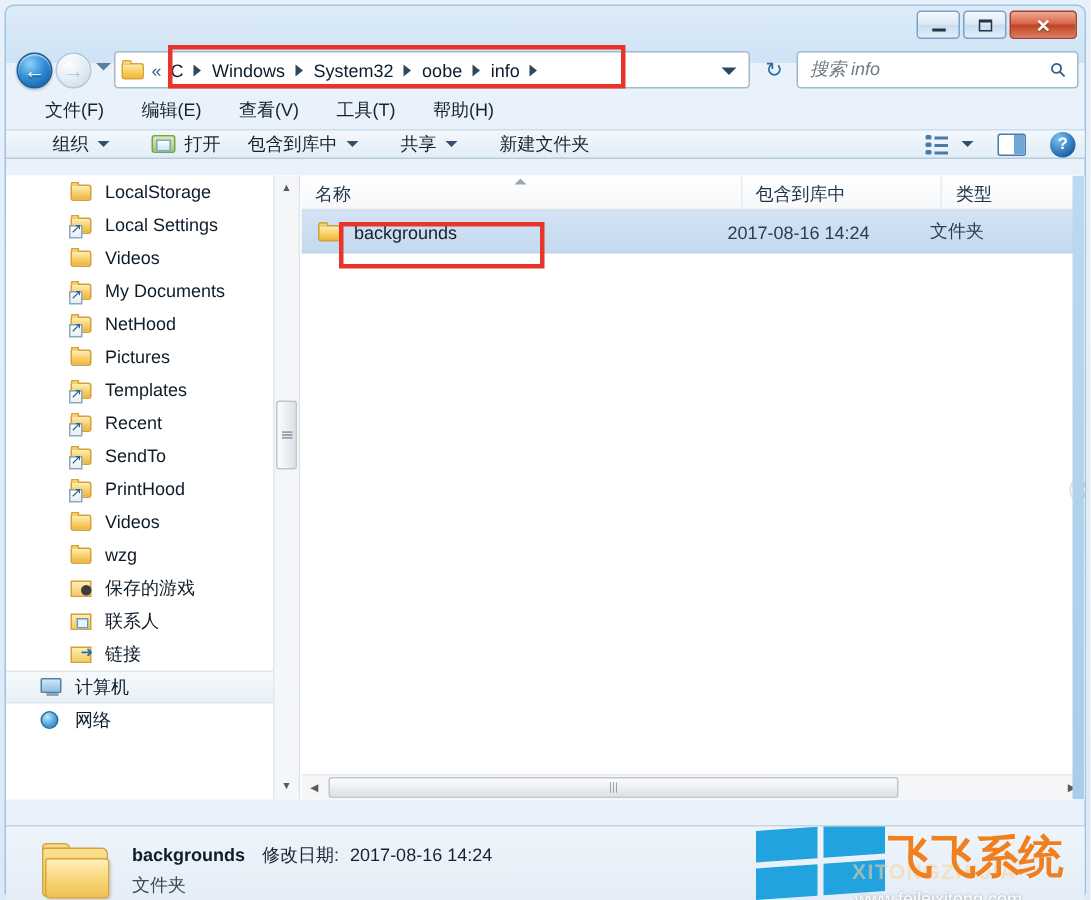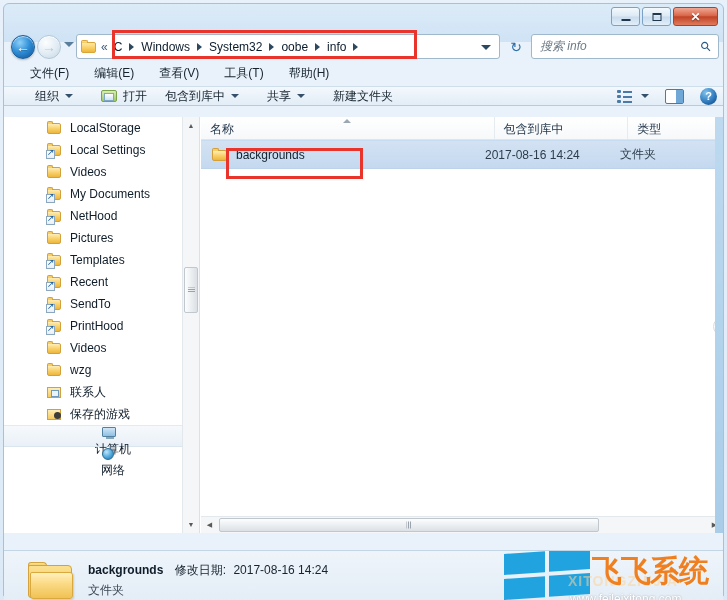--- a/index.html
+++ b/index.html
@@ -385,21 +385,21 @@
     display: flex;
     align-items: center;
     height: 22px;
     padding-left: 42px;
     font-size: 12px;
     color: #0e1c29;
     cursor: default;
     white-space: nowrap;
     box-sizing: border-box;
   }
-  .navrow.lvl1 { padding-left: 22px; flex-direction: column; }
+  .navrow.lvl1 { padding-left: 22px; }
   .navrow.sel {
     background: linear-gradient(180deg,#f6f9fc 0%, #e9f0f7 100%);
     border-top: 1px solid #e2eaf2;
     border-bottom: 1px solid #dbe5ee;
   }
   .nicon {
     width: 18px; height: 15px;
     margin-right: 6px;
     position: relative;
     flex: 0 0 auto;
@@ -1034,29 +1034,35 @@
             <span>Videos</span>
           </div>
           <div class="navrow">
             <span class="nicon">
               <span class="fld"></span>
             </span>
             <span>wzg</span>
           </div>
           <div class="navrow">
             <span class="nicon">
+              <span class="games"></span>
+            </span>
+            <span>保存的游戏</span>
+          </div>
+          <div class="navrow">
+            <span class="nicon">
               <span class="contacts"></span>
             </span>
             <span>联系人</span>
           </div>
           <div class="navrow">
             <span class="nicon">
-              <span class="games"></span>
-            </span>
-            <span>保存的游戏</span>
+              <span class="links"></span>
+            </span>
+            <span>链接</span>
           </div>
           <div class="navrow lvl1 sel">
             <span class="nicon">
               <span class="pc"></span>
             </span>
             <span>计算机</span>
           </div>
           <div class="navrow lvl1">
             <span class="nicon">
               <span class="globe"></span>

